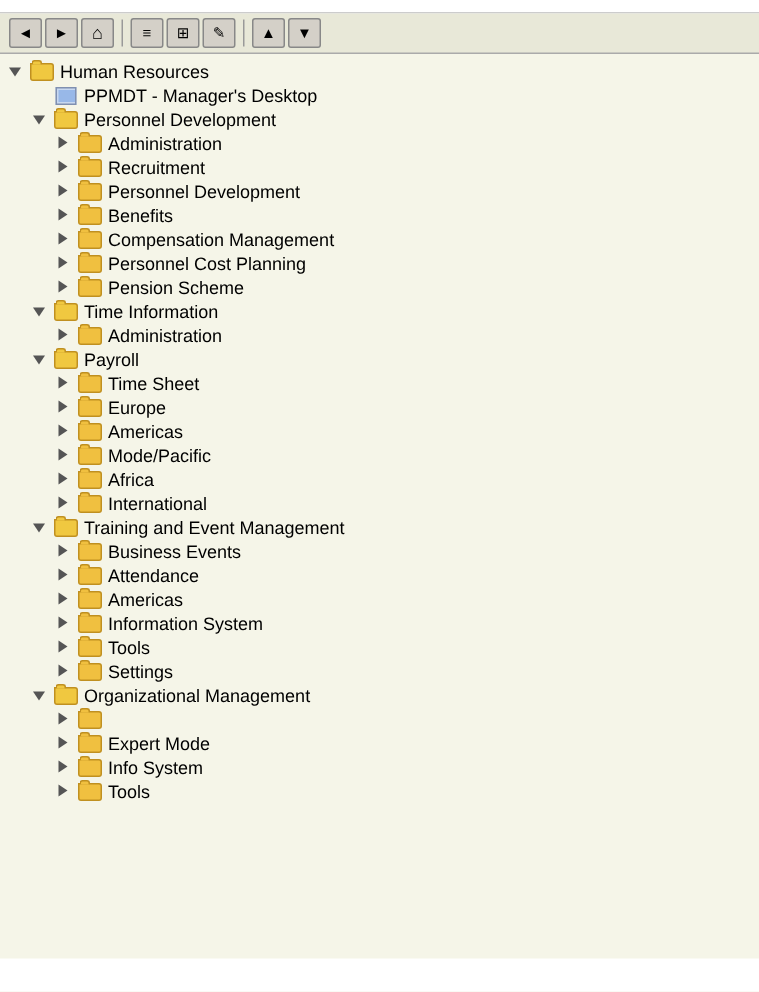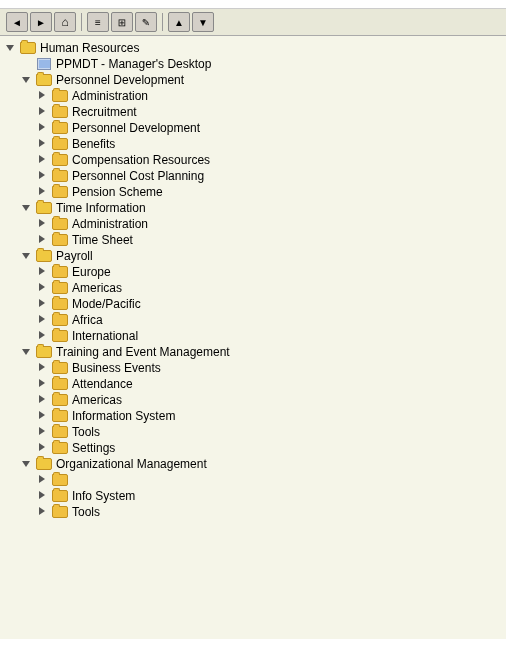--- a/index.html
+++ b/index.html
@@ -195,21 +195,21 @@
       <span style="position:absolute;top:-3px;left:0;width:7px;height:3px;background:#f0c040;border:1px solid #c09020;border-bottom:none;border-radius:2px 2px 0 0;"></span>
     </span>
         <span class="item-label">Benefits</span>
       </div>
       <div class="tree-item">
         <span style="display:inline-block;width:36px;"></span>
         <span class="expand-icon"><span class="triangle-right" style="display:inline-block;width:0;height:0;border-top:4px solid transparent;border-bottom:4px solid transparent;border-left:6px solid #555;"></span></span>
         <span style="display:inline-block;width:16px;height:12px;background:#f0c040;border:1px solid #c09020;border-radius:0 2px 2px 2px;margin:0 2px;vertical-align:middle;position:relative;">
       <span style="position:absolute;top:-3px;left:0;width:7px;height:3px;background:#f0c040;border:1px solid #c09020;border-bottom:none;border-radius:2px 2px 0 0;"></span>
     </span>
-        <span class="item-label">Compensation Resources</span>
+        <span class="item-label">Compensation Management</span>
       </div>
       <div class="tree-item">
         <span style="display:inline-block;width:36px;"></span>
         <span class="expand-icon"><span class="triangle-right" style="display:inline-block;width:0;height:0;border-top:4px solid transparent;border-bottom:4px solid transparent;border-left:6px solid #555;"></span></span>
         <span style="display:inline-block;width:16px;height:12px;background:#f0c040;border:1px solid #c09020;border-radius:0 2px 2px 2px;margin:0 2px;vertical-align:middle;position:relative;">
       <span style="position:absolute;top:-3px;left:0;width:7px;height:3px;background:#f0c040;border:1px solid #c09020;border-bottom:none;border-radius:2px 2px 0 0;"></span>
     </span>
         <span class="item-label">Personnel Cost Planning</span>
       </div>
       <div class="tree-item">
@@ -230,36 +230,36 @@
       </div>
       <div class="tree-item">
         <span style="display:inline-block;width:36px;"></span>
         <span class="expand-icon"><span class="triangle-right" style="display:inline-block;width:0;height:0;border-top:4px solid transparent;border-bottom:4px solid transparent;border-left:6px solid #555;"></span></span>
         <span style="display:inline-block;width:16px;height:12px;background:#f0c040;border:1px solid #c09020;border-radius:0 2px 2px 2px;margin:0 2px;vertical-align:middle;position:relative;">
       <span style="position:absolute;top:-3px;left:0;width:7px;height:3px;background:#f0c040;border:1px solid #c09020;border-bottom:none;border-radius:2px 2px 0 0;"></span>
     </span>
         <span class="item-label">Administration</span>
       </div>
       <div class="tree-item">
+        <span style="display:inline-block;width:20px;"></span>
+        <span class="expand-icon"><span class="triangle-down" style="display:inline-block;width:0;height:0;border-left:4px solid transparent;border-right:4px solid transparent;border-top:6px solid #555;"></span></span>
+        <span style="display:inline-block;width:16px;height:12px;background:#f0c840;border:1px solid #c09020;border-radius:0 2px 2px 2px;margin:0 2px;vertical-align:middle;position:relative;">
+      <span style="position:absolute;top:-3px;left:0;width:7px;height:3px;background:#f0c840;border:1px solid #c09020;border-bottom:none;border-radius:2px 2px 0 0;"></span>
+    </span>
+        <span class="item-label">Payroll</span>
+      </div>
+      <div class="tree-item">
         <span style="display:inline-block;width:36px;"></span>
         <span class="expand-icon"><span class="triangle-right" style="display:inline-block;width:0;height:0;border-top:4px solid transparent;border-bottom:4px solid transparent;border-left:6px solid #555;"></span></span>
         <span style="display:inline-block;width:16px;height:12px;background:#f0c040;border:1px solid #c09020;border-radius:0 2px 2px 2px;margin:0 2px;vertical-align:middle;position:relative;">
       <span style="position:absolute;top:-3px;left:0;width:7px;height:3px;background:#f0c040;border:1px solid #c09020;border-bottom:none;border-radius:2px 2px 0 0;"></span>
     </span>
         <span class="item-label">Time Sheet</span>
       </div>
       <div class="tree-item">
-        <span style="display:inline-block;width:20px;"></span>
-        <span class="expand-icon"><span class="triangle-down" style="display:inline-block;width:0;height:0;border-left:4px solid transparent;border-right:4px solid transparent;border-top:6px solid #555;"></span></span>
-        <span style="display:inline-block;width:16px;height:12px;background:#f0c840;border:1px solid #c09020;border-radius:0 2px 2px 2px;margin:0 2px;vertical-align:middle;position:relative;">
-      <span style="position:absolute;top:-3px;left:0;width:7px;height:3px;background:#f0c840;border:1px solid #c09020;border-bottom:none;border-radius:2px 2px 0 0;"></span>
-    </span>
-        <span class="item-label">Payroll</span>
-      </div>
-      <div class="tree-item">
         <span style="display:inline-block;width:36px;"></span>
         <span class="expand-icon"><span class="triangle-right" style="display:inline-block;width:0;height:0;border-top:4px solid transparent;border-bottom:4px solid transparent;border-left:6px solid #555;"></span></span>
         <span style="display:inline-block;width:16px;height:12px;background:#f0c040;border:1px solid #c09020;border-radius:0 2px 2px 2px;margin:0 2px;vertical-align:middle;position:relative;">
       <span style="position:absolute;top:-3px;left:0;width:7px;height:3px;background:#f0c040;border:1px solid #c09020;border-bottom:none;border-radius:2px 2px 0 0;"></span>
     </span>
         <span class="item-label">Europe</span>
       </div>
       <div class="tree-item">
         <span style="display:inline-block;width:36px;"></span>
         <span class="expand-icon"><span class="triangle-right" style="display:inline-block;width:0;height:0;border-top:4px solid transparent;border-bottom:4px solid transparent;border-left:6px solid #555;"></span></span>
@@ -355,20 +355,28 @@
       <span style="position:absolute;top:-3px;left:0;width:7px;height:3px;background:#f0c840;border:1px solid #c09020;border-bottom:none;border-radius:2px 2px 0 0;"></span>
     </span>
         <span class="item-label">Organizational Management</span>
       </div>
       <div class="tree-item">
         <span style="display:inline-block;width:36px;"></span>
         <span class="expand-icon"><span class="triangle-right" style="display:inline-block;width:0;height:0;border-top:4px solid transparent;border-bottom:4px solid transparent;border-left:6px solid #555;"></span></span>
         <span style="display:inline-block;width:16px;height:12px;background:#f0c040;border:1px solid #c09020;border-radius:0 2px 2px 2px;margin:0 2px;vertical-align:middle;position:relative;">
       <span style="position:absolute;top:-3px;left:0;width:7px;height:3px;background:#f0c040;border:1px solid #c09020;border-bottom:none;border-radius:2px 2px 0 0;"></span>
     </span>
+      </div>
+      <div class="tree-item">
+        <span style="display:inline-block;width:36px;"></span>
+        <span class="expand-icon"><span class="triangle-right" style="display:inline-block;width:0;height:0;border-top:4px solid transparent;border-bottom:4px solid transparent;border-left:6px solid #555;"></span></span>
+        <span style="display:inline-block;width:16px;height:12px;background:#f0c040;border:1px solid #c09020;border-radius:0 2px 2px 2px;margin:0 2px;vertical-align:middle;position:relative;">
+      <span style="position:absolute;top:-3px;left:0;width:7px;height:3px;background:#f0c040;border:1px solid #c09020;border-bottom:none;border-radius:2px 2px 0 0;"></span>
+    </span>
+        <span class="item-label">Expert Mode</span>
       </div>
       <div class="tree-item">
         <span style="display:inline-block;width:36px;"></span>
         <span class="expand-icon"><span class="triangle-right" style="display:inline-block;width:0;height:0;border-top:4px solid transparent;border-bottom:4px solid transparent;border-left:6px solid #555;"></span></span>
         <span style="display:inline-block;width:16px;height:12px;background:#f0c040;border:1px solid #c09020;border-radius:0 2px 2px 2px;margin:0 2px;vertical-align:middle;position:relative;">
       <span style="position:absolute;top:-3px;left:0;width:7px;height:3px;background:#f0c040;border:1px solid #c09020;border-bottom:none;border-radius:2px 2px 0 0;"></span>
     </span>
         <span class="item-label">Info System</span>
       </div>
       <div class="tree-item">

